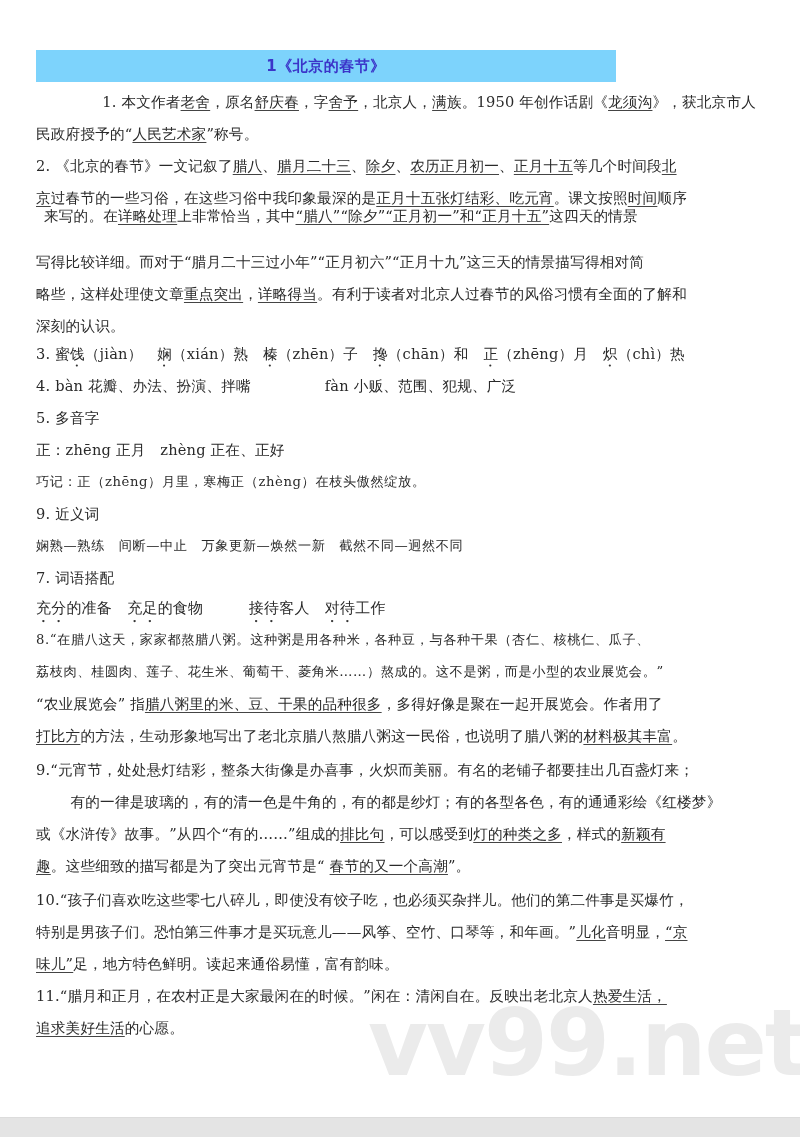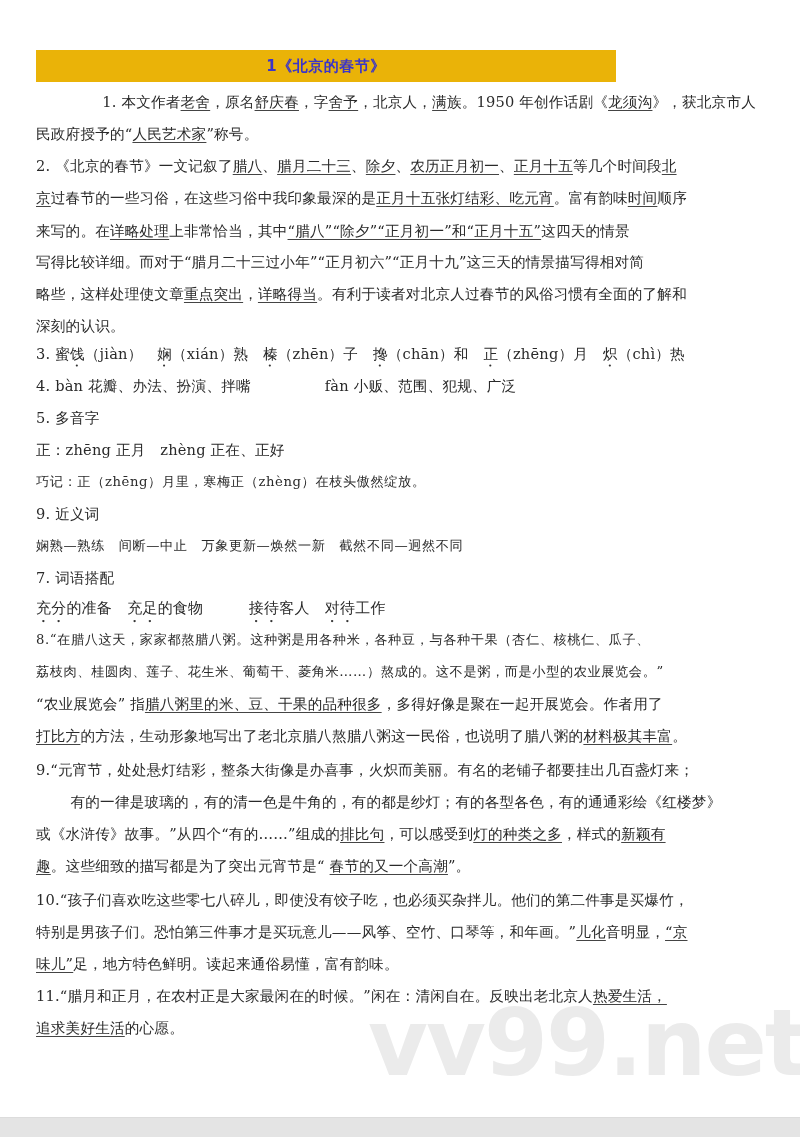--- a/index.html
+++ b/index.html
@@ -12,21 +12,21 @@
   .page {
     position: absolute; left: 0; top: 0; width: 800px; height: 1117px;
     background: #ffffff; border-bottom: 1px solid #dcdcdc;
   }
   .bottom-strip {
     position: absolute; left: 0; top: 1118px; width: 800px; height: 19px;
     background: #e4e4e4;
   }
   .title-bar {
     position: absolute; left: 36px; top: 50px; width: 580px; height: 32px;
-    background: #eab308;
+    background: #7dd3fc;
     display: flex; align-items: center; justify-content: center;
   }
   .title-text {
     color: #3b35c9; font-weight: bold; font-size: 15px;
     font-family: "DejaVu Sans", "Liberation Sans", sans-serif;
     letter-spacing: 0.5px;
   }
   .line {
     position: absolute; left: 36px; width: 720px;
     font-size: 14.6px; line-height: 20px; white-space: nowrap;
@@ -49,22 +49,22 @@
 
 <div class="page">
   <div class="watermark">vv99.net</div>
   <div class="title-bar">
     <span class="title-text">1《北京的春节》</span>
   </div>
   <div id="lines">
       <div class="line " style="top: 92px; text-align: right;"><span>1. 本文作者</span><span class="u">老舍</span><span>，原名</span><span class="u">舒庆春</span><span>，字</span><span class="u">舍予</span><span>，北京人，</span><span class="u">满</span><span>族。1950 年创作话剧《</span><span class="u">龙须沟</span><span>》，获北京市人</span></div>
       <div class="line " style="top: 124px;"><span>民政府授予的“</span><span class="u">人民艺术家</span><span>”称号。</span></div>
       <div class="line " style="top: 156px;"><span>2. 《北京的春节》一文记叙了</span><span class="u">腊八</span><span>、</span><span class="u">腊月二十三</span><span>、</span><span class="u">除夕</span><span>、</span><span class="u">农历正月初一</span><span>、</span><span class="u">正月十五</span><span>等几个时间段</span><span class="u">北</span></div>
-      <div class="line " style="top: 188px;"><span class="u">京</span><span>过春节的一些习俗，在这些习俗中我印象最深的是</span><span class="u">正月十五张灯结彩、吃元宵</span><span>。富有韵味</span><span class="u">时间</span><span>顺序</span></div>
-      <div class="line " style="top: 221px;"><span>来写的。在</span><span class="u">详略处理</span><span>上非常恰当，其中</span><span class="u">“腊八”“除夕”“正月初一”和“正月十五”</span><span>这四天的情景</span></div>
+      <div class="line " style="top: 188px;"><span class="u">京</span><span>过春节的一些习俗，在这些习俗中我印象最深的是</span><span class="u">正月十五张灯结彩、吃元宵</span><span>。课文按照</span><span class="u">时间</span><span>顺序</span></div>
+      <div class="line " style="top: 206px; margin-left: 8px;"><span>来写的。在</span><span class="u">详略处理</span><span>上非常恰当，其中</span><span class="u">“腊八”“除夕”“正月初一”和“正月十五”</span><span>这四天的情景</span></div>
       <div class="line " style="top: 252px;"><span>写得比较详细。而对于“腊月二十三过小年”“正月初六”“正月十九”这三天的情景描写得相对简</span></div>
       <div class="line " style="top: 284px;"><span>略些，这样处理使文章</span><span class="u">重点突出</span><span>，</span><span class="u">详略得当</span><span>。有利于读者对北京人过春节的风俗习惯有全面的了解和</span></div>
       <div class="line " style="top: 316px;"><span>深刻的认识。</span></div>
       <div class="line " style="top: 344px;"><span>3. 蜜</span><span class="dot">饯</span><span>（jiàn）　</span><span class="dot">娴</span><span>（xián）熟　</span><span class="dot">榛</span><span>（zhēn）子　</span><span class="dot">搀</span><span>（chān）和　</span><span class="dot">正</span><span>（zhēng）月　</span><span class="dot">炽</span><span>（chì）热</span></div>
       <div class="line " style="top: 376px;"><span>4. bàn 花瓣、办法、扮演、拌嘴　　　　　fàn 小贩、范围、犯规、广泛</span></div>
       <div class="line " style="top: 408px;"><span>5. 多音字</span></div>
       <div class="line " style="top: 440px;"><span>正：zhēng 正月　zhèng 正在、正好</span></div>
       <div class="line sm" style="top: 472px;"><span>巧记：正（zhēng）月里，寒梅正（zhèng）在枝头傲然绽放。</span></div>
       <div class="line " style="top: 504px;"><span>9. 近义词</span></div>
       <div class="line sm" style="top: 536px;"><span>娴熟—熟练　间断—中止　万象更新—焕然一新　截然不同—迥然不同</span></div>

